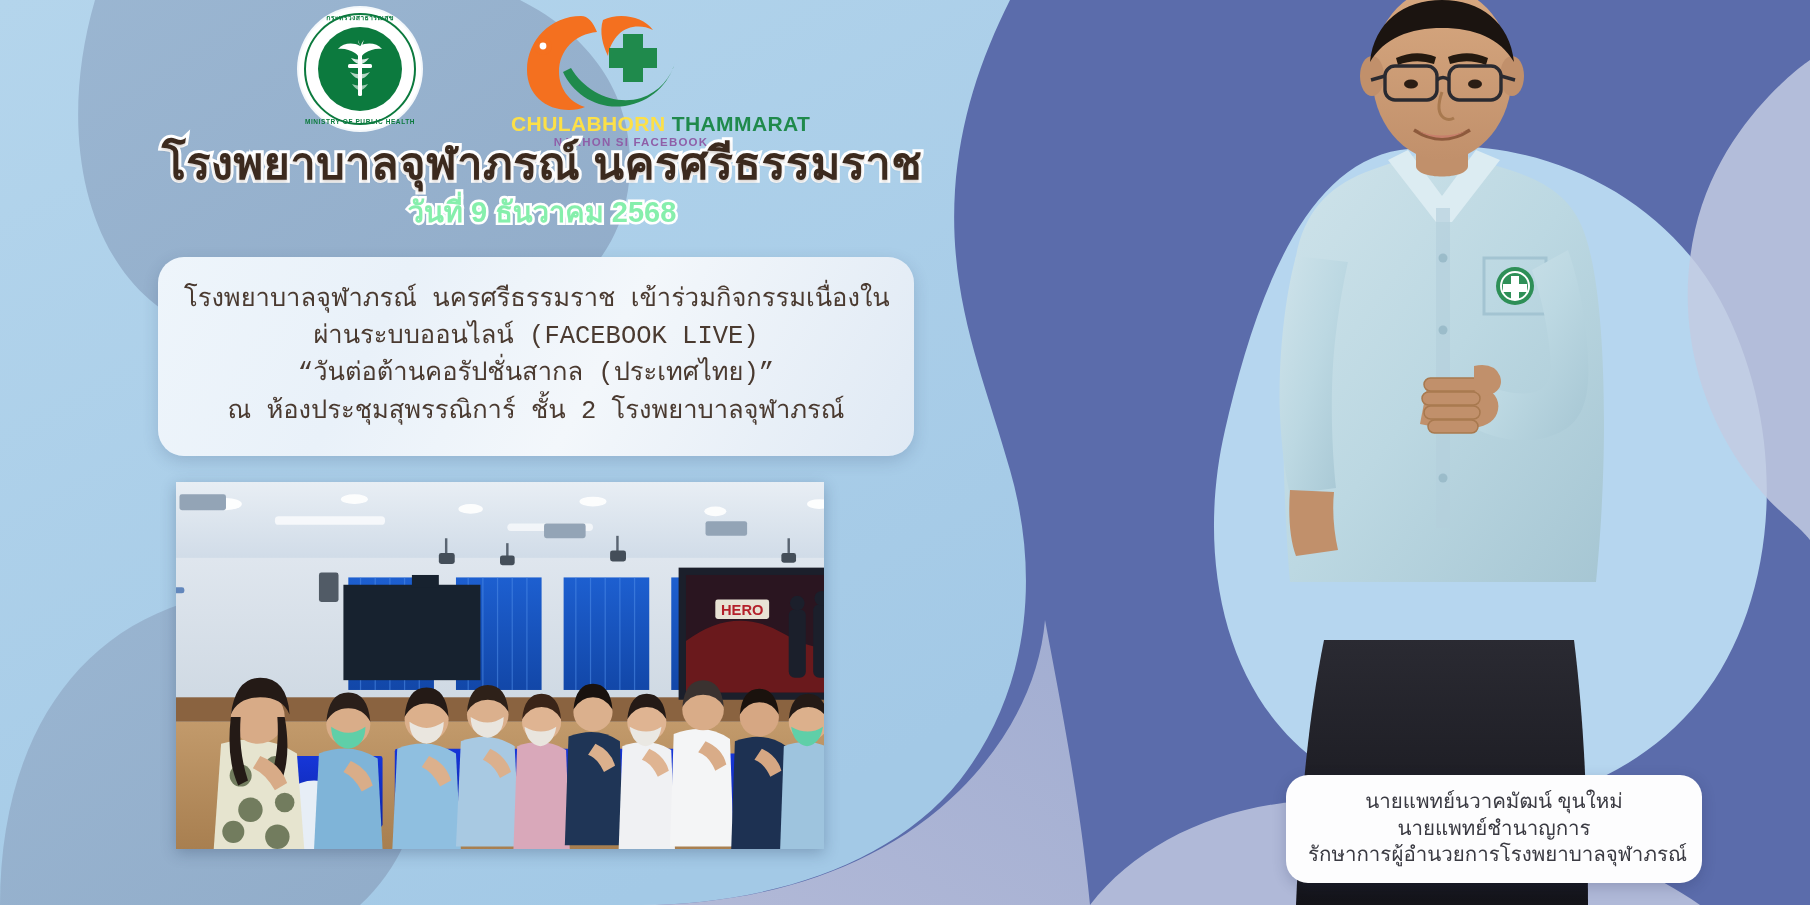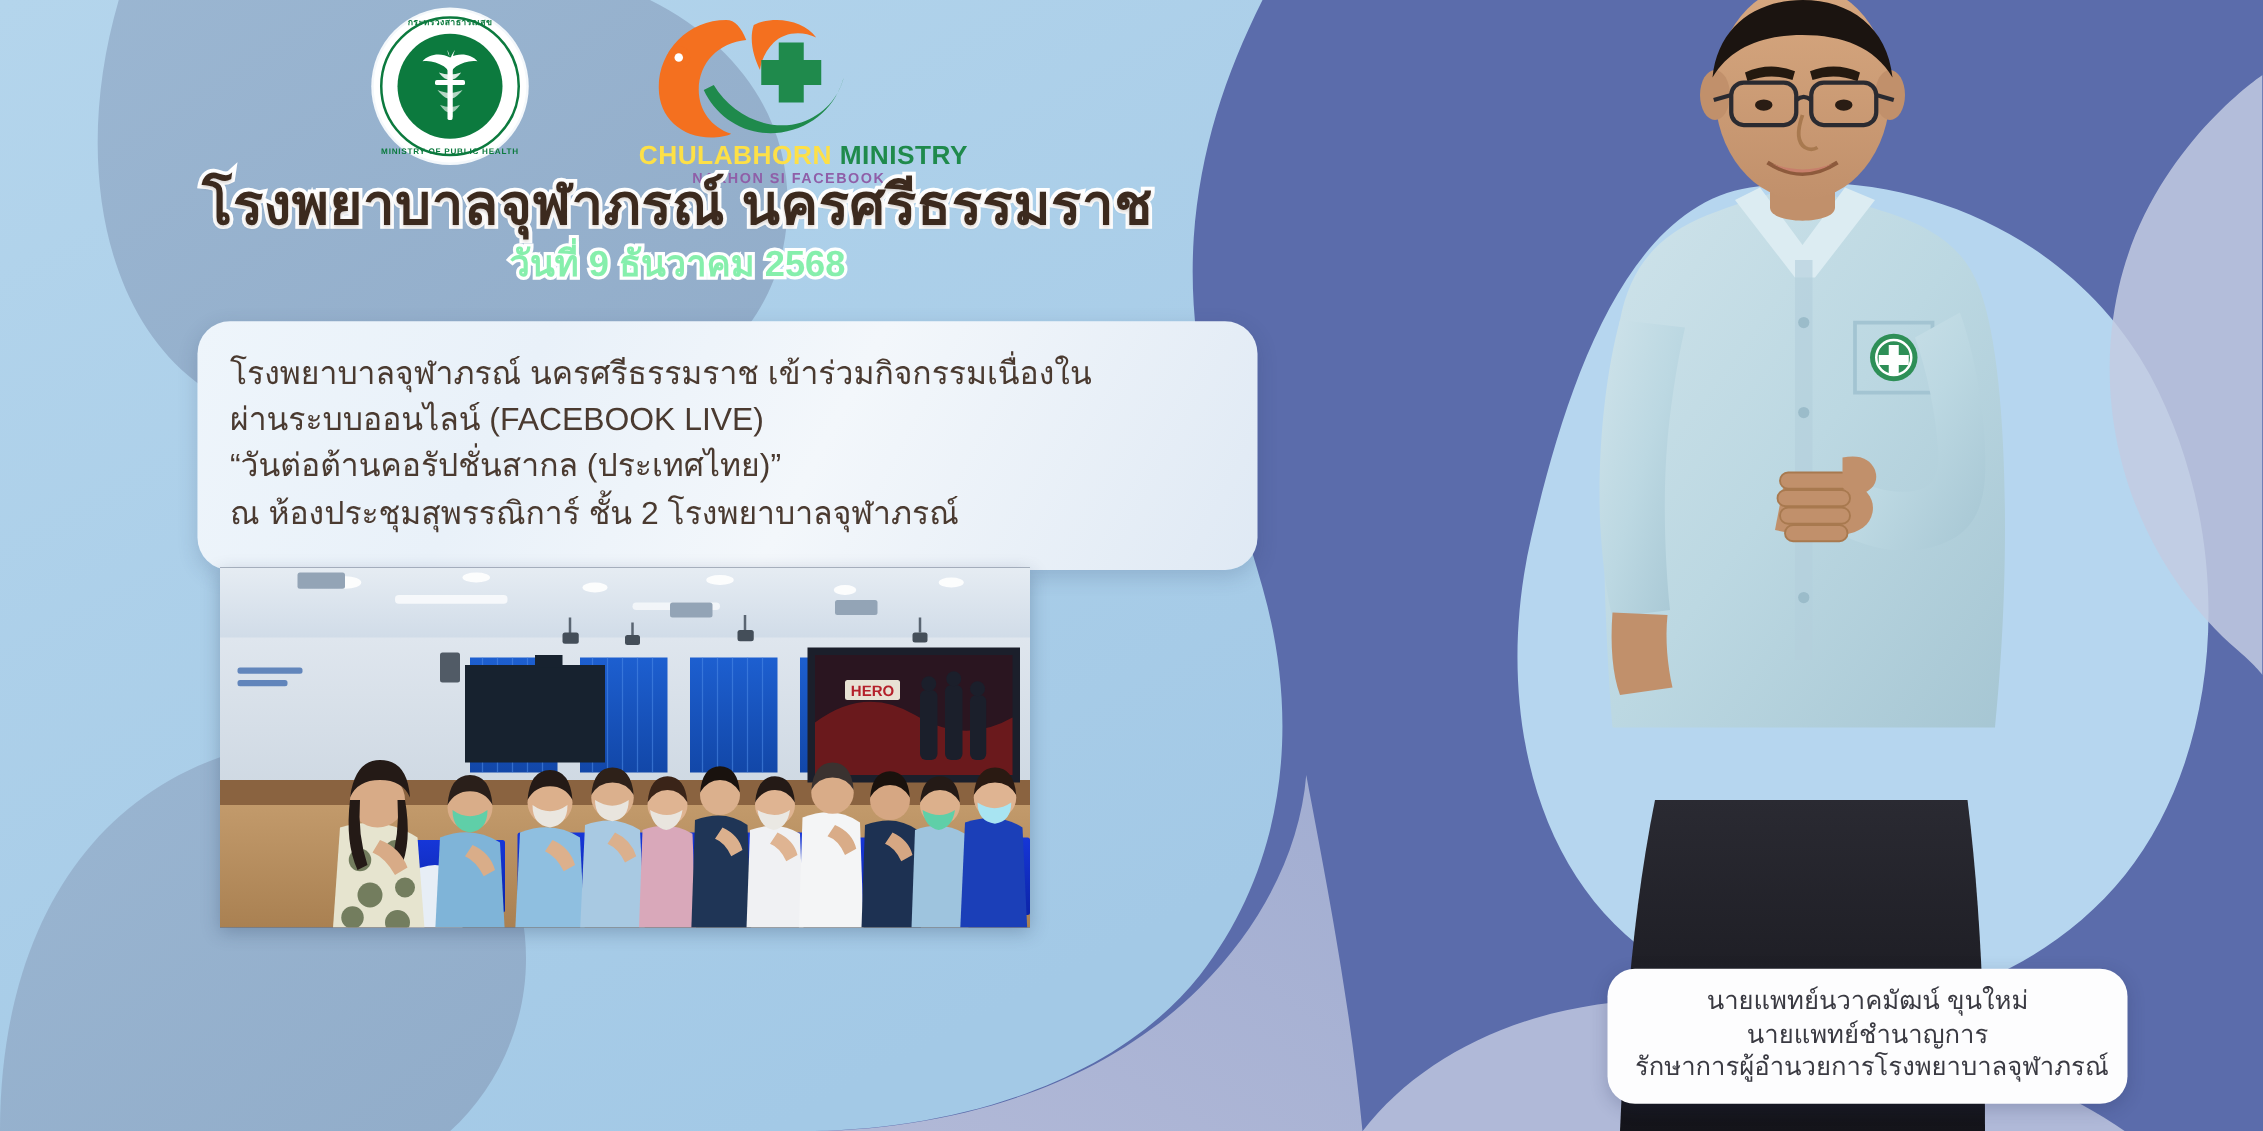--- a/index.html
+++ b/index.html
@@ -74,35 +74,35 @@
   .title-date {
     font-size:29px; font-weight:bold; color:#86efac;
     line-height:1.3; margin-top:4px;
     -webkit-text-stroke:5px #ffffff;
     paint-order:stroke fill;
   }
 
   
   .body-card {
     position:absolute; top:257px; left:158px;
-    width:848px; padding:24px 26px 26px;
+    width:756px; padding:24px 26px 26px;
     border-radius:26px;
     background:linear-gradient(118deg,#eef5fb 0%,#e9f1f9 30%,#f3f7fb 58%,#dfe9f4 100%);
     box-shadow:0 5px 16px rgba(40,55,95,.18);
-    text-align:left; z-index:6;
+    text-align:center; z-index:6;font-family:Liberation Mono, monospace;
   }
   .body-card p {
     font-size:25.5px; color:#4a3a30; line-height:1.46;
     font-weight:500; white-space:nowrap;
   }
 
   
   .photo-frame {
-    position:absolute; left:176px; top:454px;
-    width:648px; height:288px;
+    position:absolute; left:176px; top:482px;
+    width:648px; height:367px;
     overflow:hidden; z-index:6;
     box-shadow:0 4px 14px rgba(30,45,80,.28);
     background:#14233d;
   }
   .photo-frame svg { display:block; width:100%; height:100%; }
 
   
   .portrait { position:absolute; right:96px; bottom:0; width:540px; height:905px; z-index:5; }
   .portrait svg { display:block; width:100%; height:100%; }
 
@@ -197,21 +197,21 @@
 
       <path fill="#1f8a4c" d="M60 58 C74 82 104 96 130 88 C148 82 160 68 164 52
                C158 74 140 92 114 96 C86 100 62 84 52 62 Z"></path>
 
       <g fill="#1f8a4c">
         <path d="M112 24 h20 v14 h14 v20 h-14 v14 h-20 v-14 h-14 v-20 h14 z"></path>
       </g>
       <path fill="#ffffff" d="M118 31 h8 v14 h14 v8 h-14 v14 h-8 v-14 h-14 v-8 h14 z" opacity=".0"></path>
     </svg>
     <div class="chula-name">
-      <span class="c1">CHULABHORN </span><span class="c2">MINISTRY</span>
+      <span class="c1">CHULABHORN </span><span class="c2">THAMMARAT</span>
     </div>
     <div class="chula-sub">NAKHON SI FACEBOOK</div>
   </div>
 </div>
 
 <div class="head-block">
   <div class="title-main">โรงพยาบาลจุฬาภรณ์ นครศรีธรรมราช</div>
   <div class="title-date">วันที่ 9 ธันวาคม 2568</div>
 </div>
 

